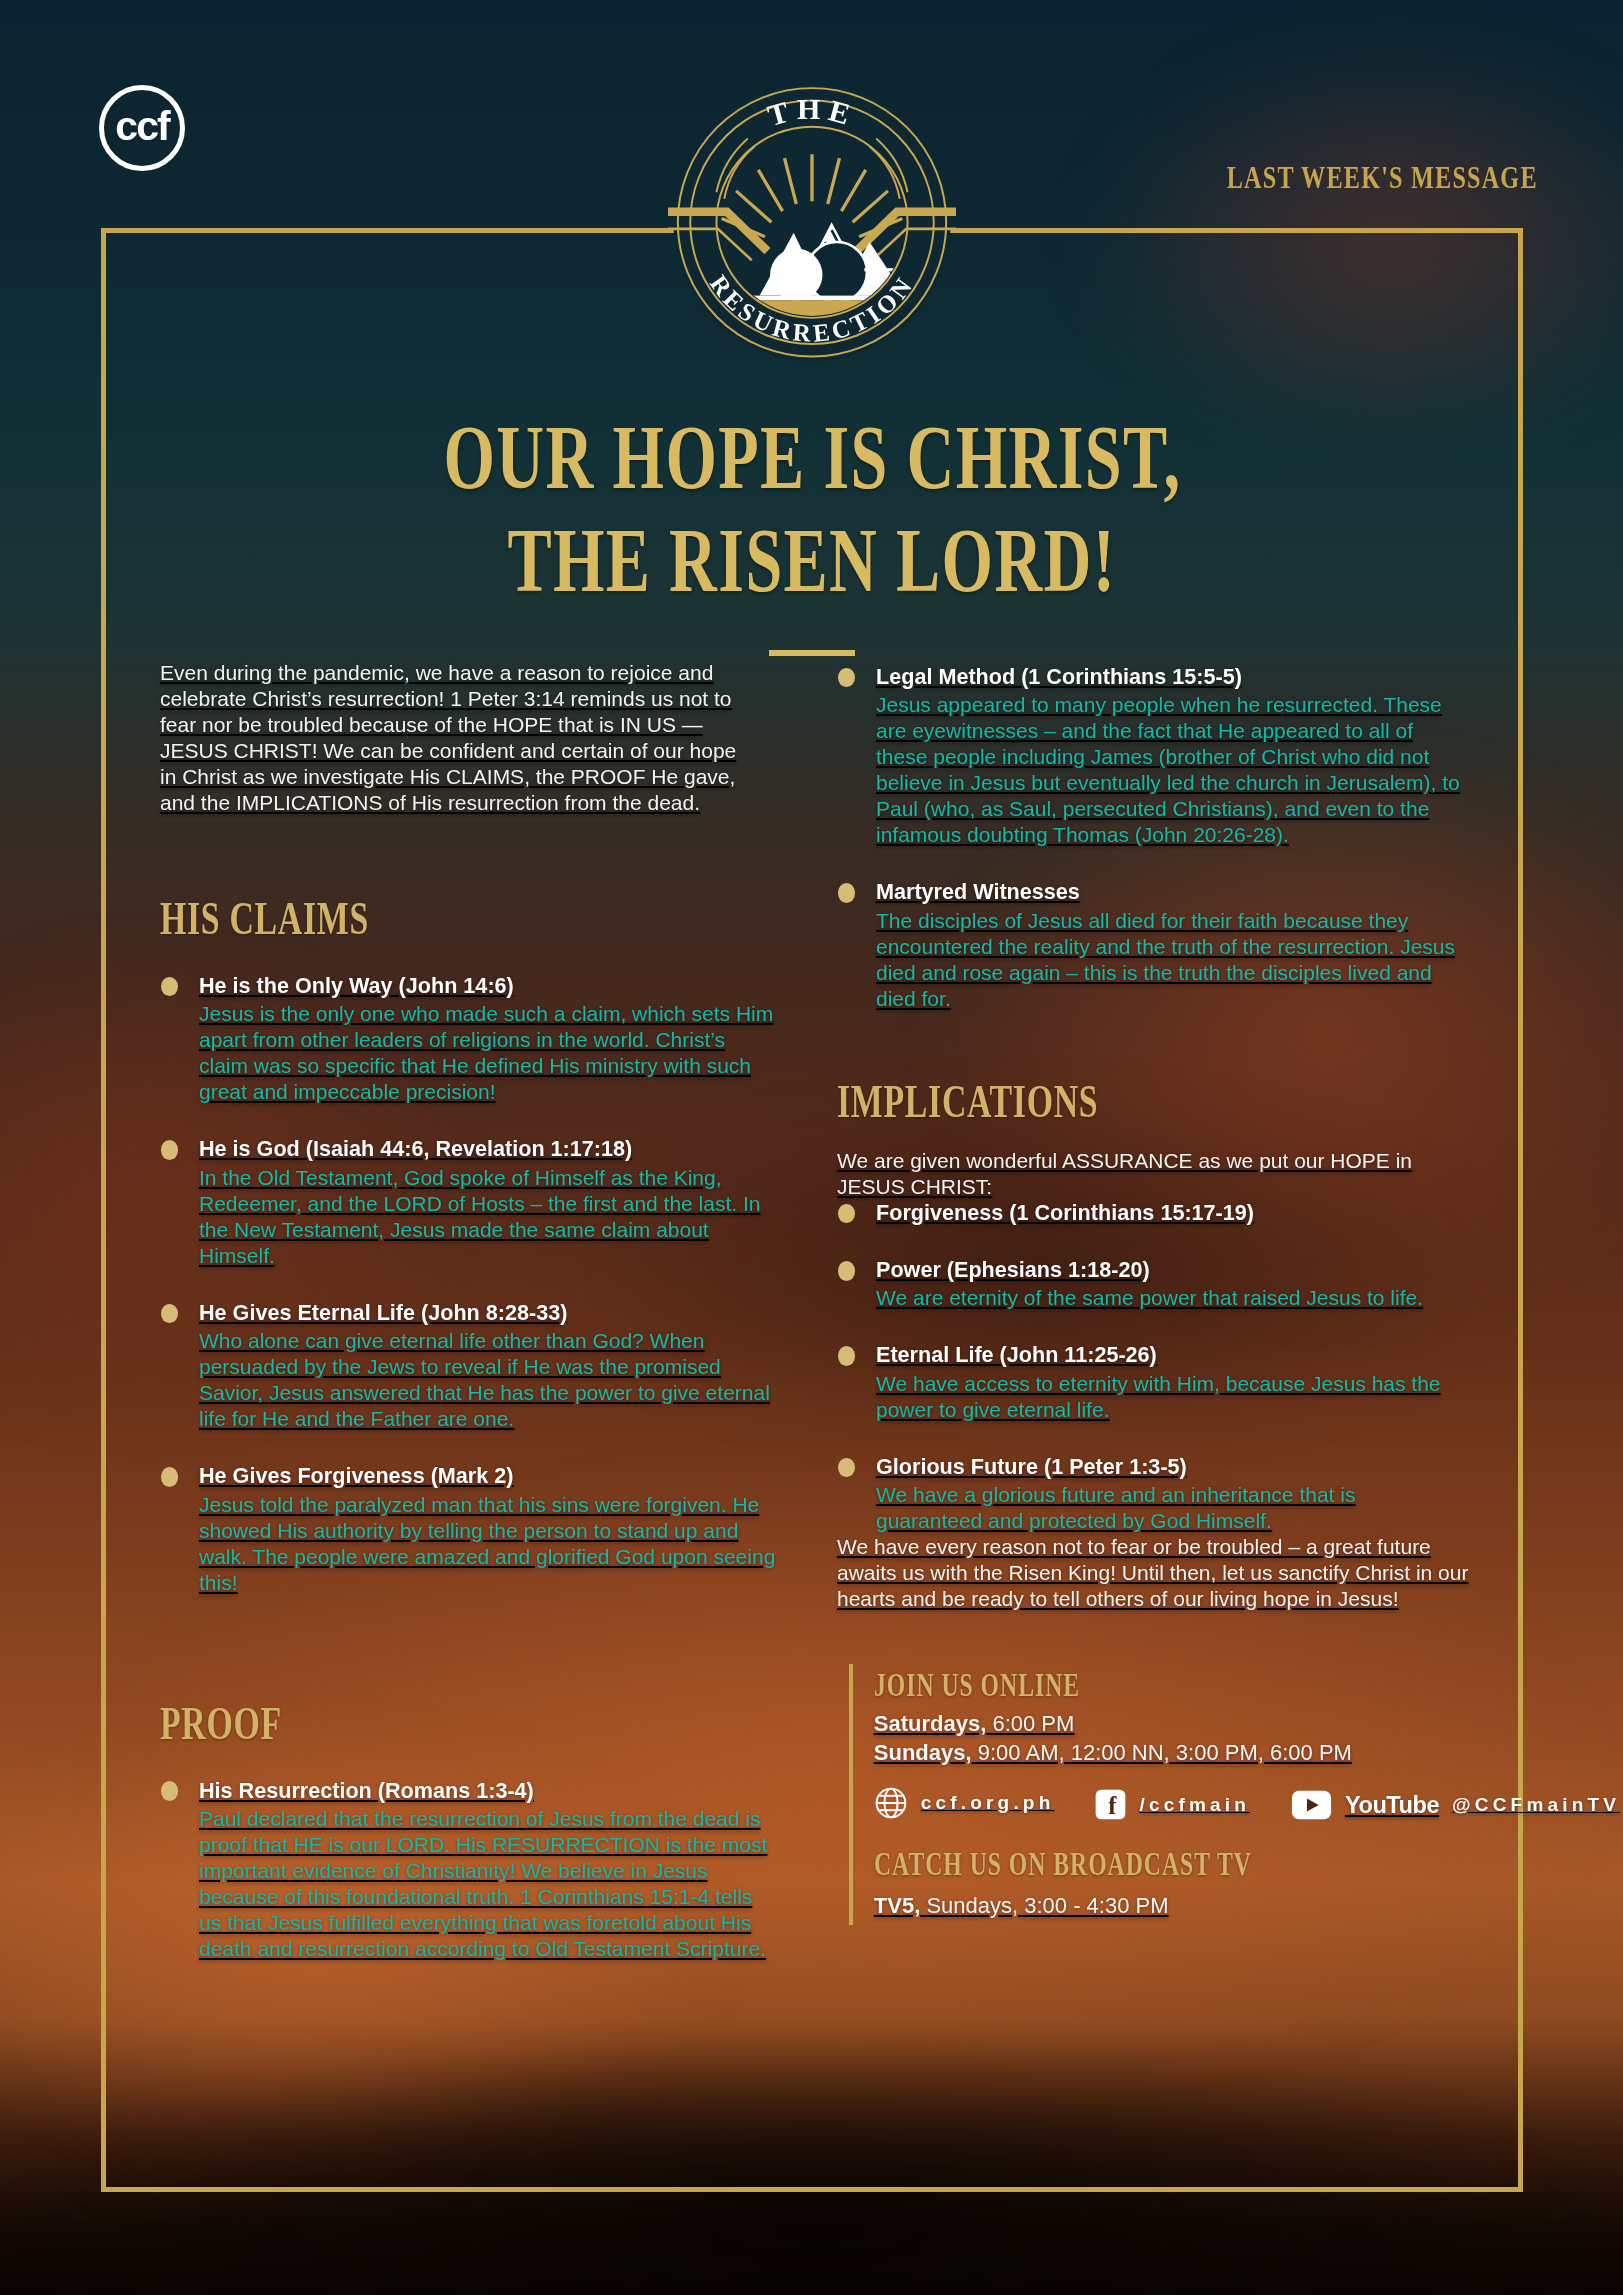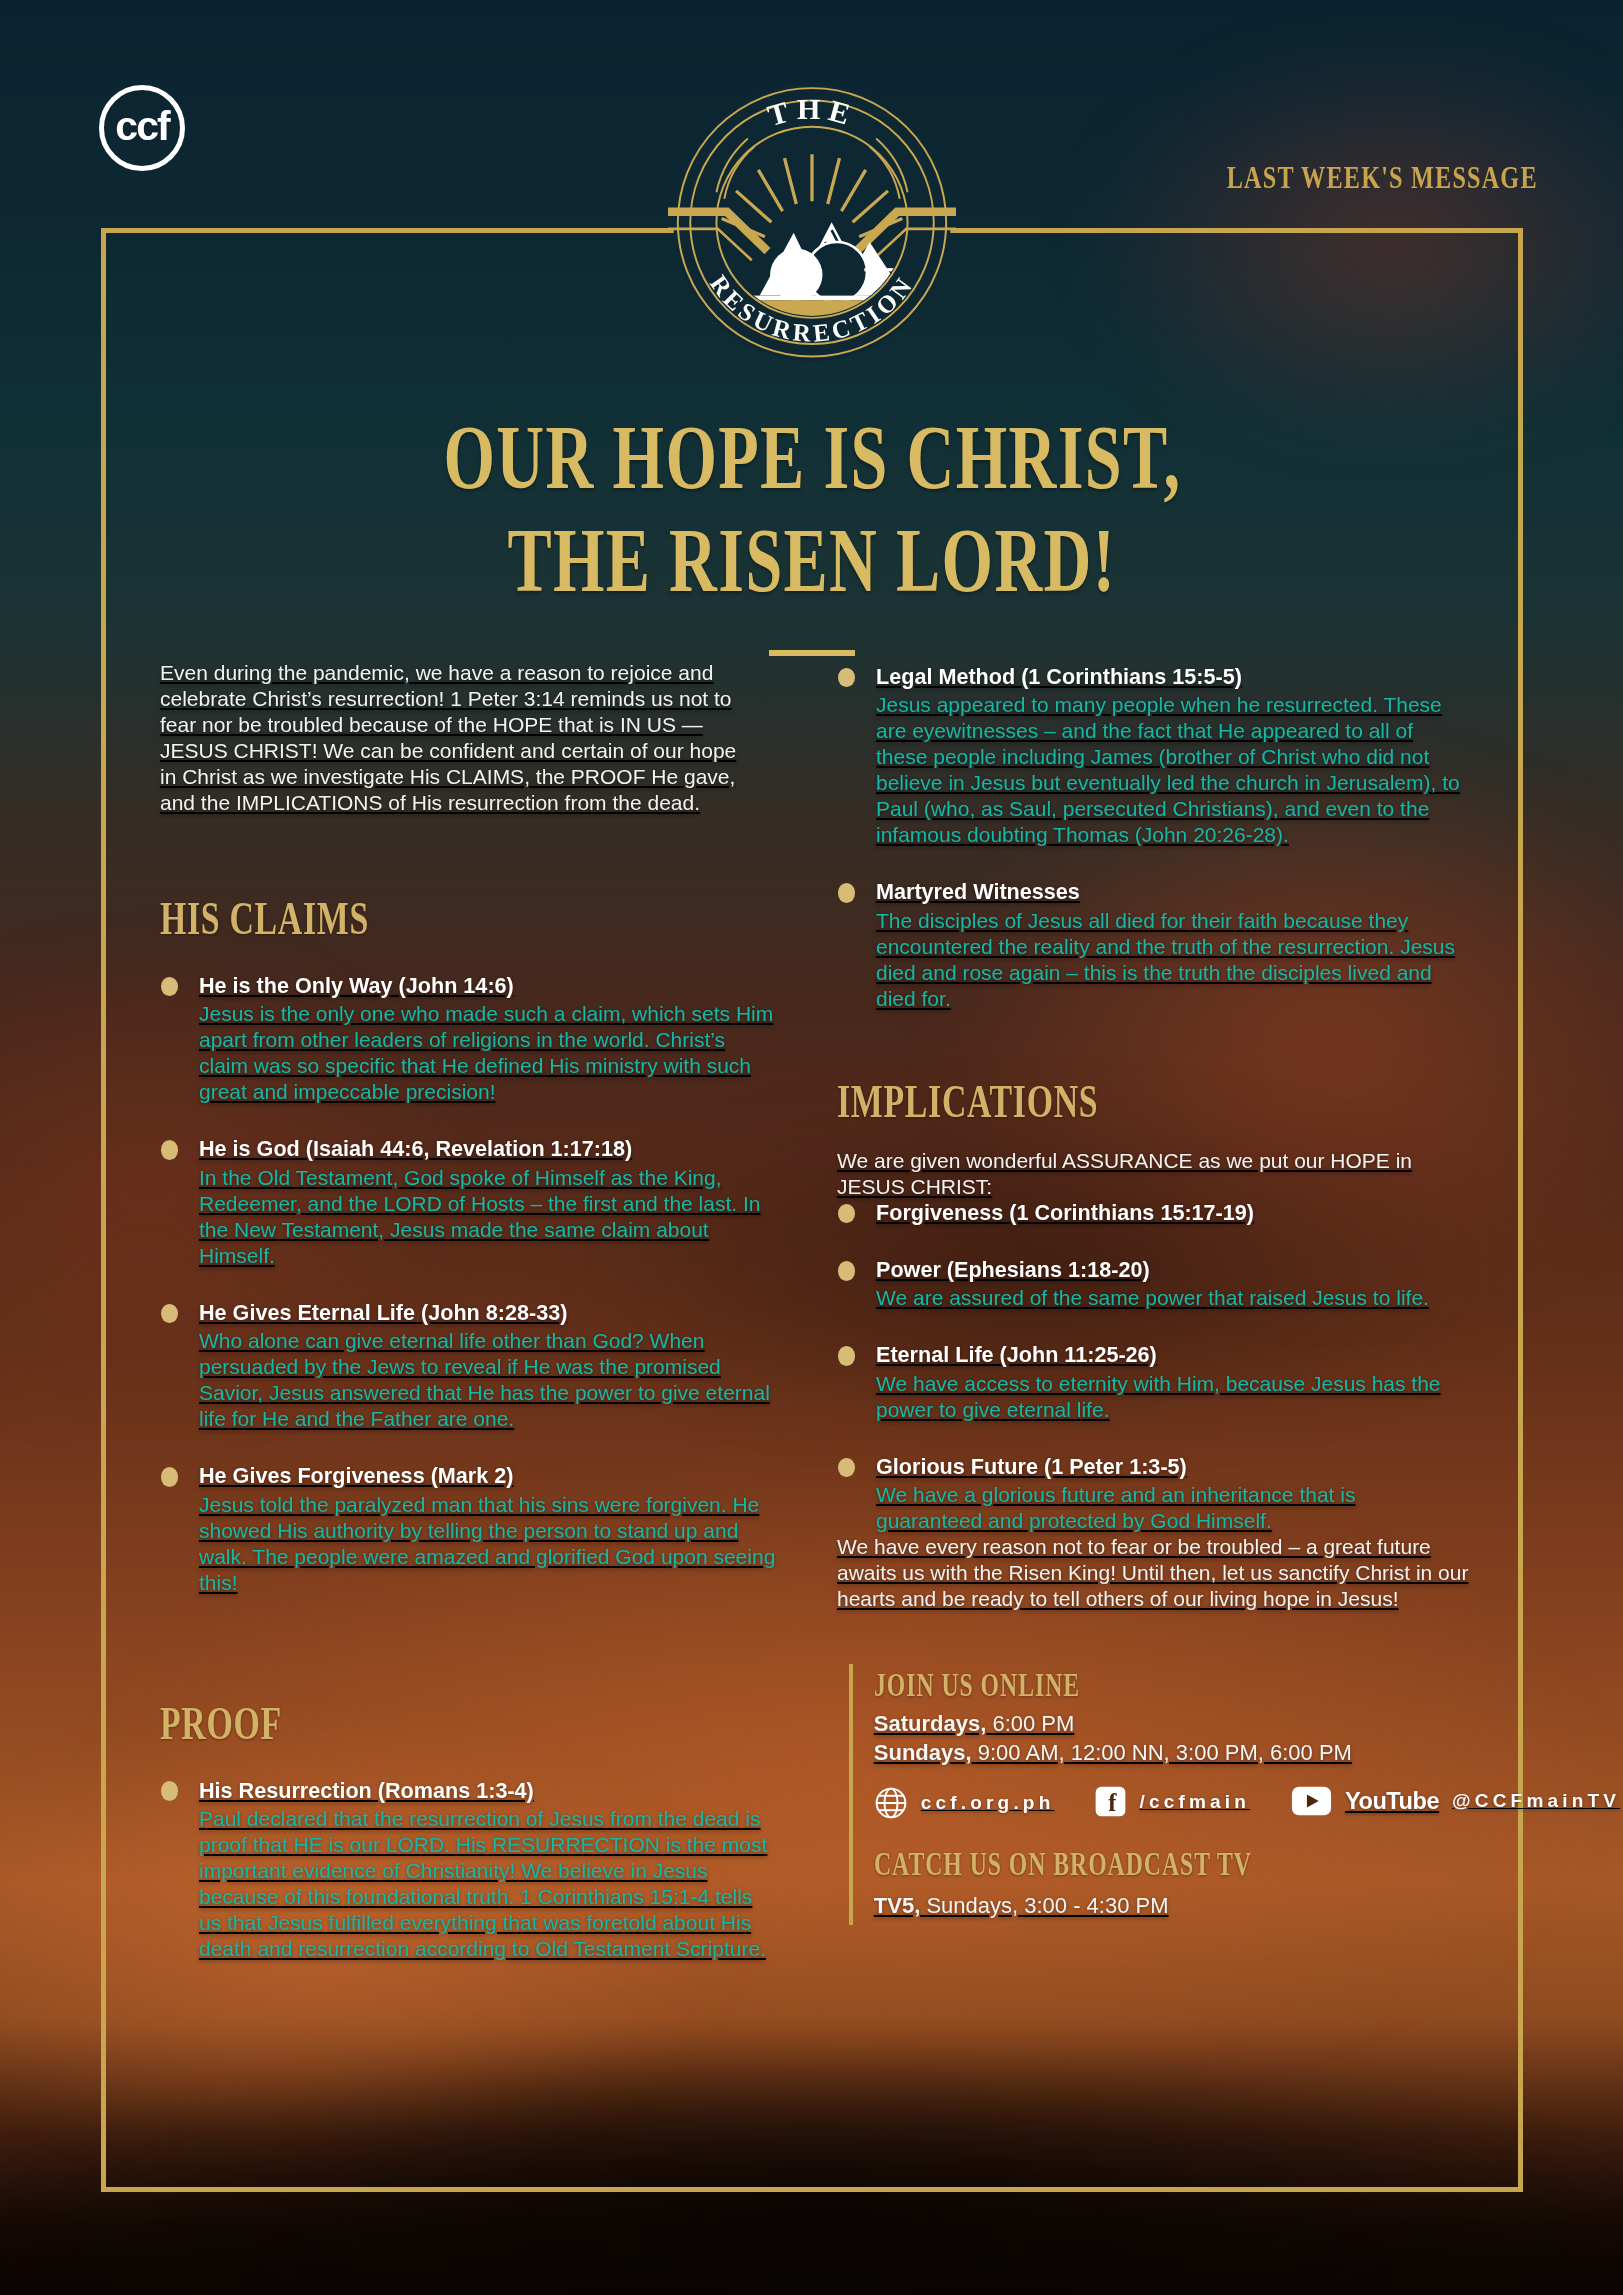--- a/index.html
+++ b/index.html
@@ -98,21 +98,21 @@
     margin-top:52px;margin-left:11.8px;
     border-left:4.6px solid #c8a64e;padding:2.6px 0 5.2px 21px;
   }
   .foot-head{
     color:#d2b266;font-size:33px;line-height:1.15;letter-spacing:.04em;
     transform:scaleX(.72);transform-origin:0 50%;white-space:nowrap;
     text-shadow:0 1.3px 3.3px rgba(0,0,0,.35);
   }
   .sched{font-size:22px;line-height:1.32;color:#f6f6f4;text-shadow:0 1.3px 3.9px rgba(0,0,0,.4);margin-top:3.9px;}
   .sched .b{font-weight:700;}
-  .social{display:flex;align-items:flex-start;margin-top:19.6px;gap:41px;}
+  .social{display:flex;align-items:flex-end;margin-top:19.6px;gap:41px;}
   .slink{display:flex;align-items:center;gap:13px;color:#fff;}
   .slabel{font-size:19px;font-weight:700;letter-spacing:.22em;text-shadow:0 1.3px 3.3px rgba(0,0,0,.4);}
   .yt-word{font-size:23.6px;font-weight:700;letter-spacing:-.02em;text-shadow:0 1.3px 3.3px rgba(0,0,0,.4);}
   .catch-head{margin-top:26px;}
   .tvline{margin-top:6.5px;}
 </style>
 </head>
 <body>
 
 <div class="bg"></div>
@@ -252,21 +252,21 @@
     <div><span class="sec-head df sh-impl">IMPLICATIONS</span></div>
     <p class="para impl-intro" style="margin:0">We are given wonderful ASSURANCE as we put our HOPE in JESUS CHRIST:</p>
 
     <div class="bullet">
       <span class="dot"></span>
       <div class="bi-title">Forgiveness (1 Corinthians 15:17-19)</div>
     </div>
     <div class="bullet">
       <span class="dot"></span>
       <div class="bi-title">Power (Ephesians 1:18-20)</div>
-      <div class="bi-body">We are assured of the same power that raised Jesus to life.</div>
+      <div class="bi-body">We are eternity of the same power that raised Jesus to life.</div>
     </div>
     <div class="bullet">
       <span class="dot"></span>
       <div class="bi-title">Eternal Life (John 11:25-26)</div>
       <div class="bi-body">We have access to eternity with Him, because Jesus has the power to give eternal life.</div>
     </div>
     <div class="bullet">
       <span class="dot"></span>
       <div class="bi-title">Glorious Future (1 Peter 1:3-5)</div>
       <div class="bi-body">We have a glorious future and an inheritance that is guaranteed and protected by God Himself.</div>

